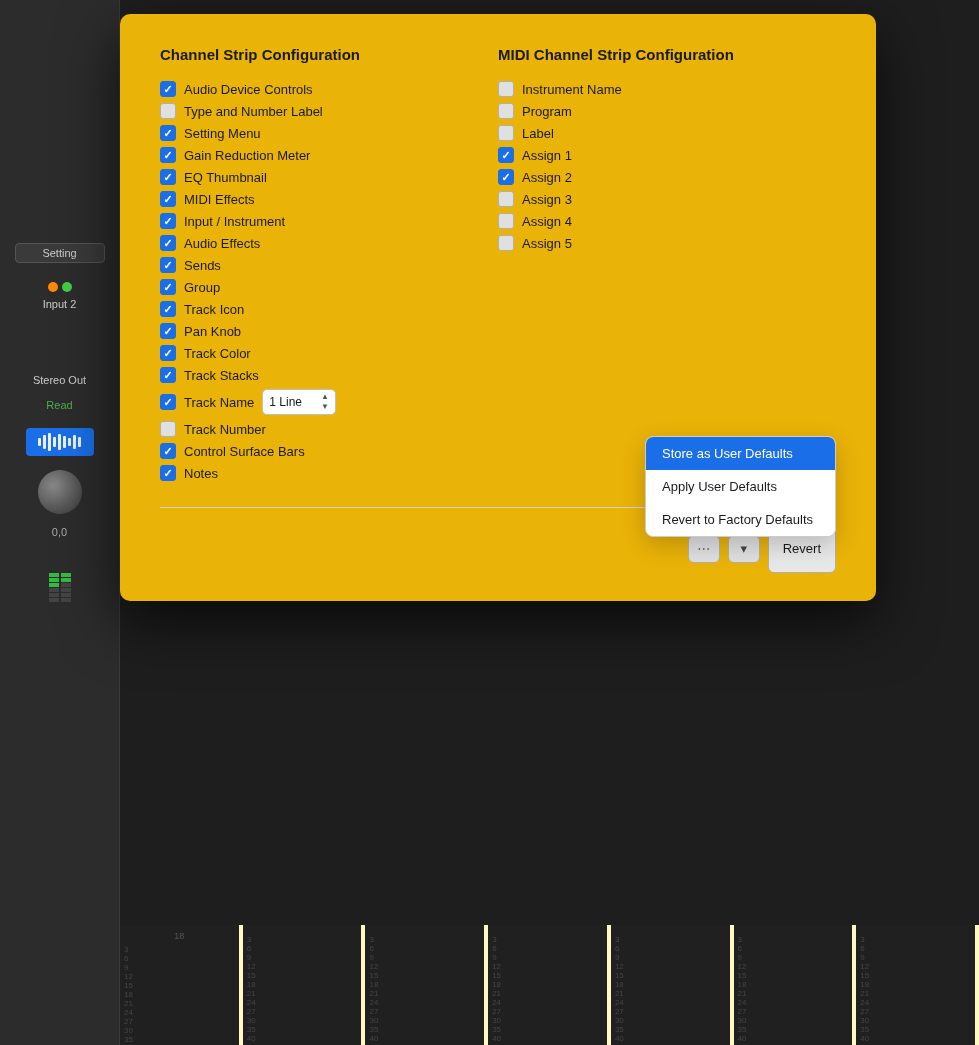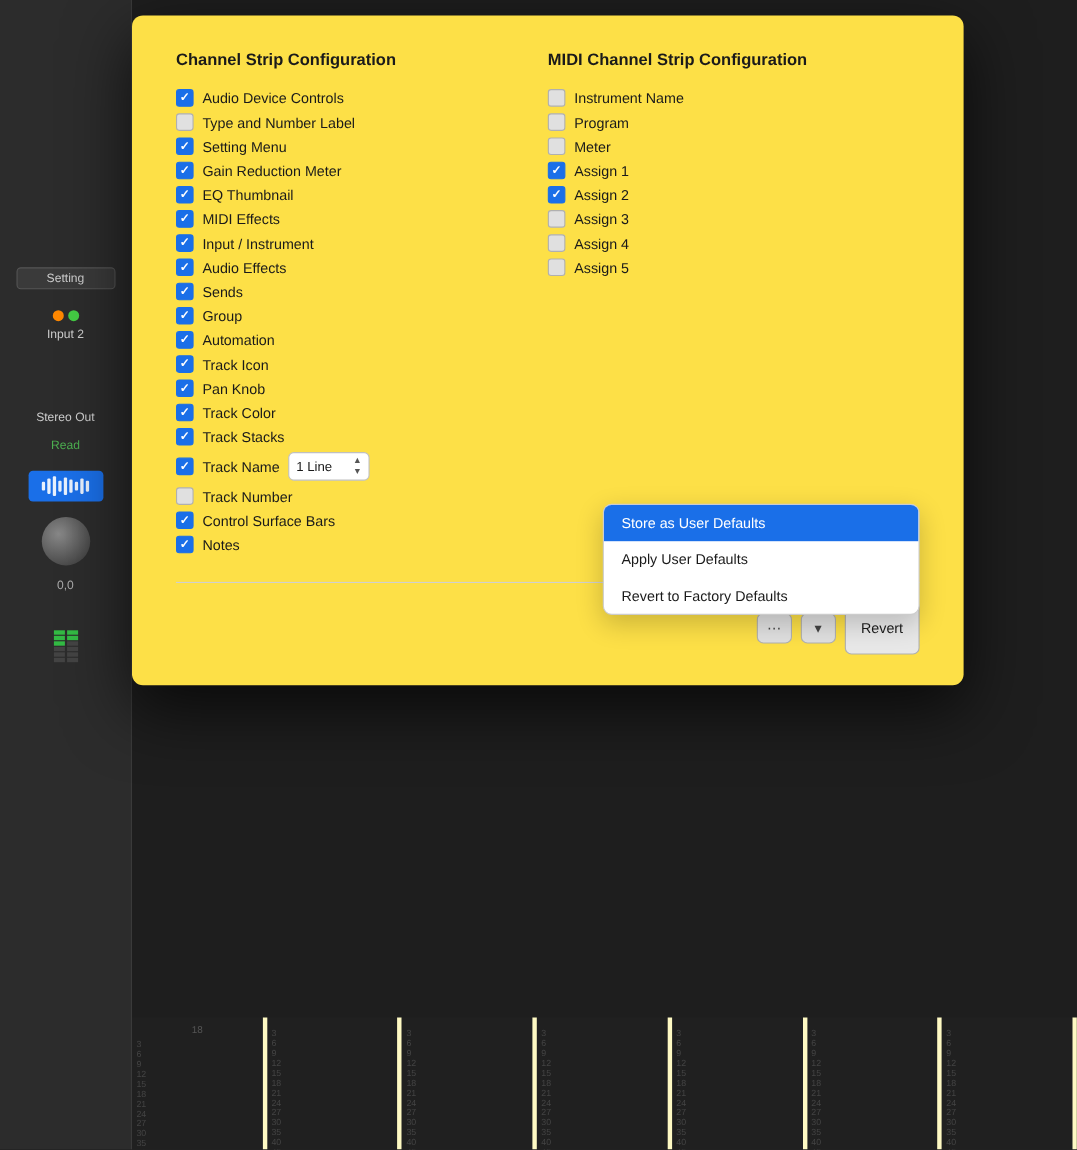--- a/index.html
+++ b/index.html
@@ -80,21 +80,21 @@
       font-size: 11px;
       margin: 4px 0;
     }
 
     
     .dialog {
       position: absolute;
       top: 14px;
       left: 120px;
       width: 756px;
-      background: #fde047;
+      background: #eab308;
       border-radius: 10px;
       box-shadow: 0 20px 60px rgba(0,0,0,0.7);
       padding: 32px 40px 28px 40px;
       z-index: 10;
     }
 
     .dialog-content {
       display: flex;
       gap: 0;
     }
@@ -215,21 +215,21 @@
       font-size: 13px;
       color: #1a1a1a;
       cursor: pointer;
     }
 
     
     .dropdown-popup {
       position: absolute;
       bottom: 36px;
       right: 0;
-      width: 288px;
+      width: 191px;
       background: #fff;
       border: 1px solid #ccc;
       border-radius: 8px;
       box-shadow: 0 8px 24px rgba(0,0,0,0.2);
       overflow: hidden;
       z-index: 20;
     }
 
     .dropdown-item {
       padding: 9px 16px;
@@ -442,24 +442,20 @@
           <div class="check-row">
             <div class="checkbox checked"></div>
             <span class="check-label">Sends</span>
           </div>
           <div class="check-row">
             <div class="checkbox checked"></div>
             <span class="check-label">Group</span>
           </div>
           <div class="check-row">
             <div class="checkbox checked"></div>
-            <span class="check-label">Automation</span>
-          </div>
-          <div class="check-row">
-            <div class="checkbox checked"></div>
             <span class="check-label">Track Icon</span>
           </div>
           <div class="check-row">
             <div class="checkbox checked"></div>
             <span class="check-label">Pan Knob</span>
           </div>
           <div class="check-row">
             <div class="checkbox checked"></div>
             <span class="check-label">Track Color</span>
           </div>
@@ -499,21 +495,21 @@
           <div class="check-row">
             <div class="checkbox unchecked"></div>
             <span class="check-label">Instrument Name</span>
           </div>
           <div class="check-row">
             <div class="checkbox unchecked"></div>
             <span class="check-label">Program</span>
           </div>
           <div class="check-row">
             <div class="checkbox unchecked"></div>
-            <span class="check-label">Meter</span>
+            <span class="check-label">Label</span>
           </div>
           <div class="check-row">
             <div class="checkbox checked"></div>
             <span class="check-label">Assign 1</span>
           </div>
           <div class="check-row">
             <div class="checkbox checked"></div>
             <span class="check-label">Assign 2</span>
           </div>
           <div class="check-row">

